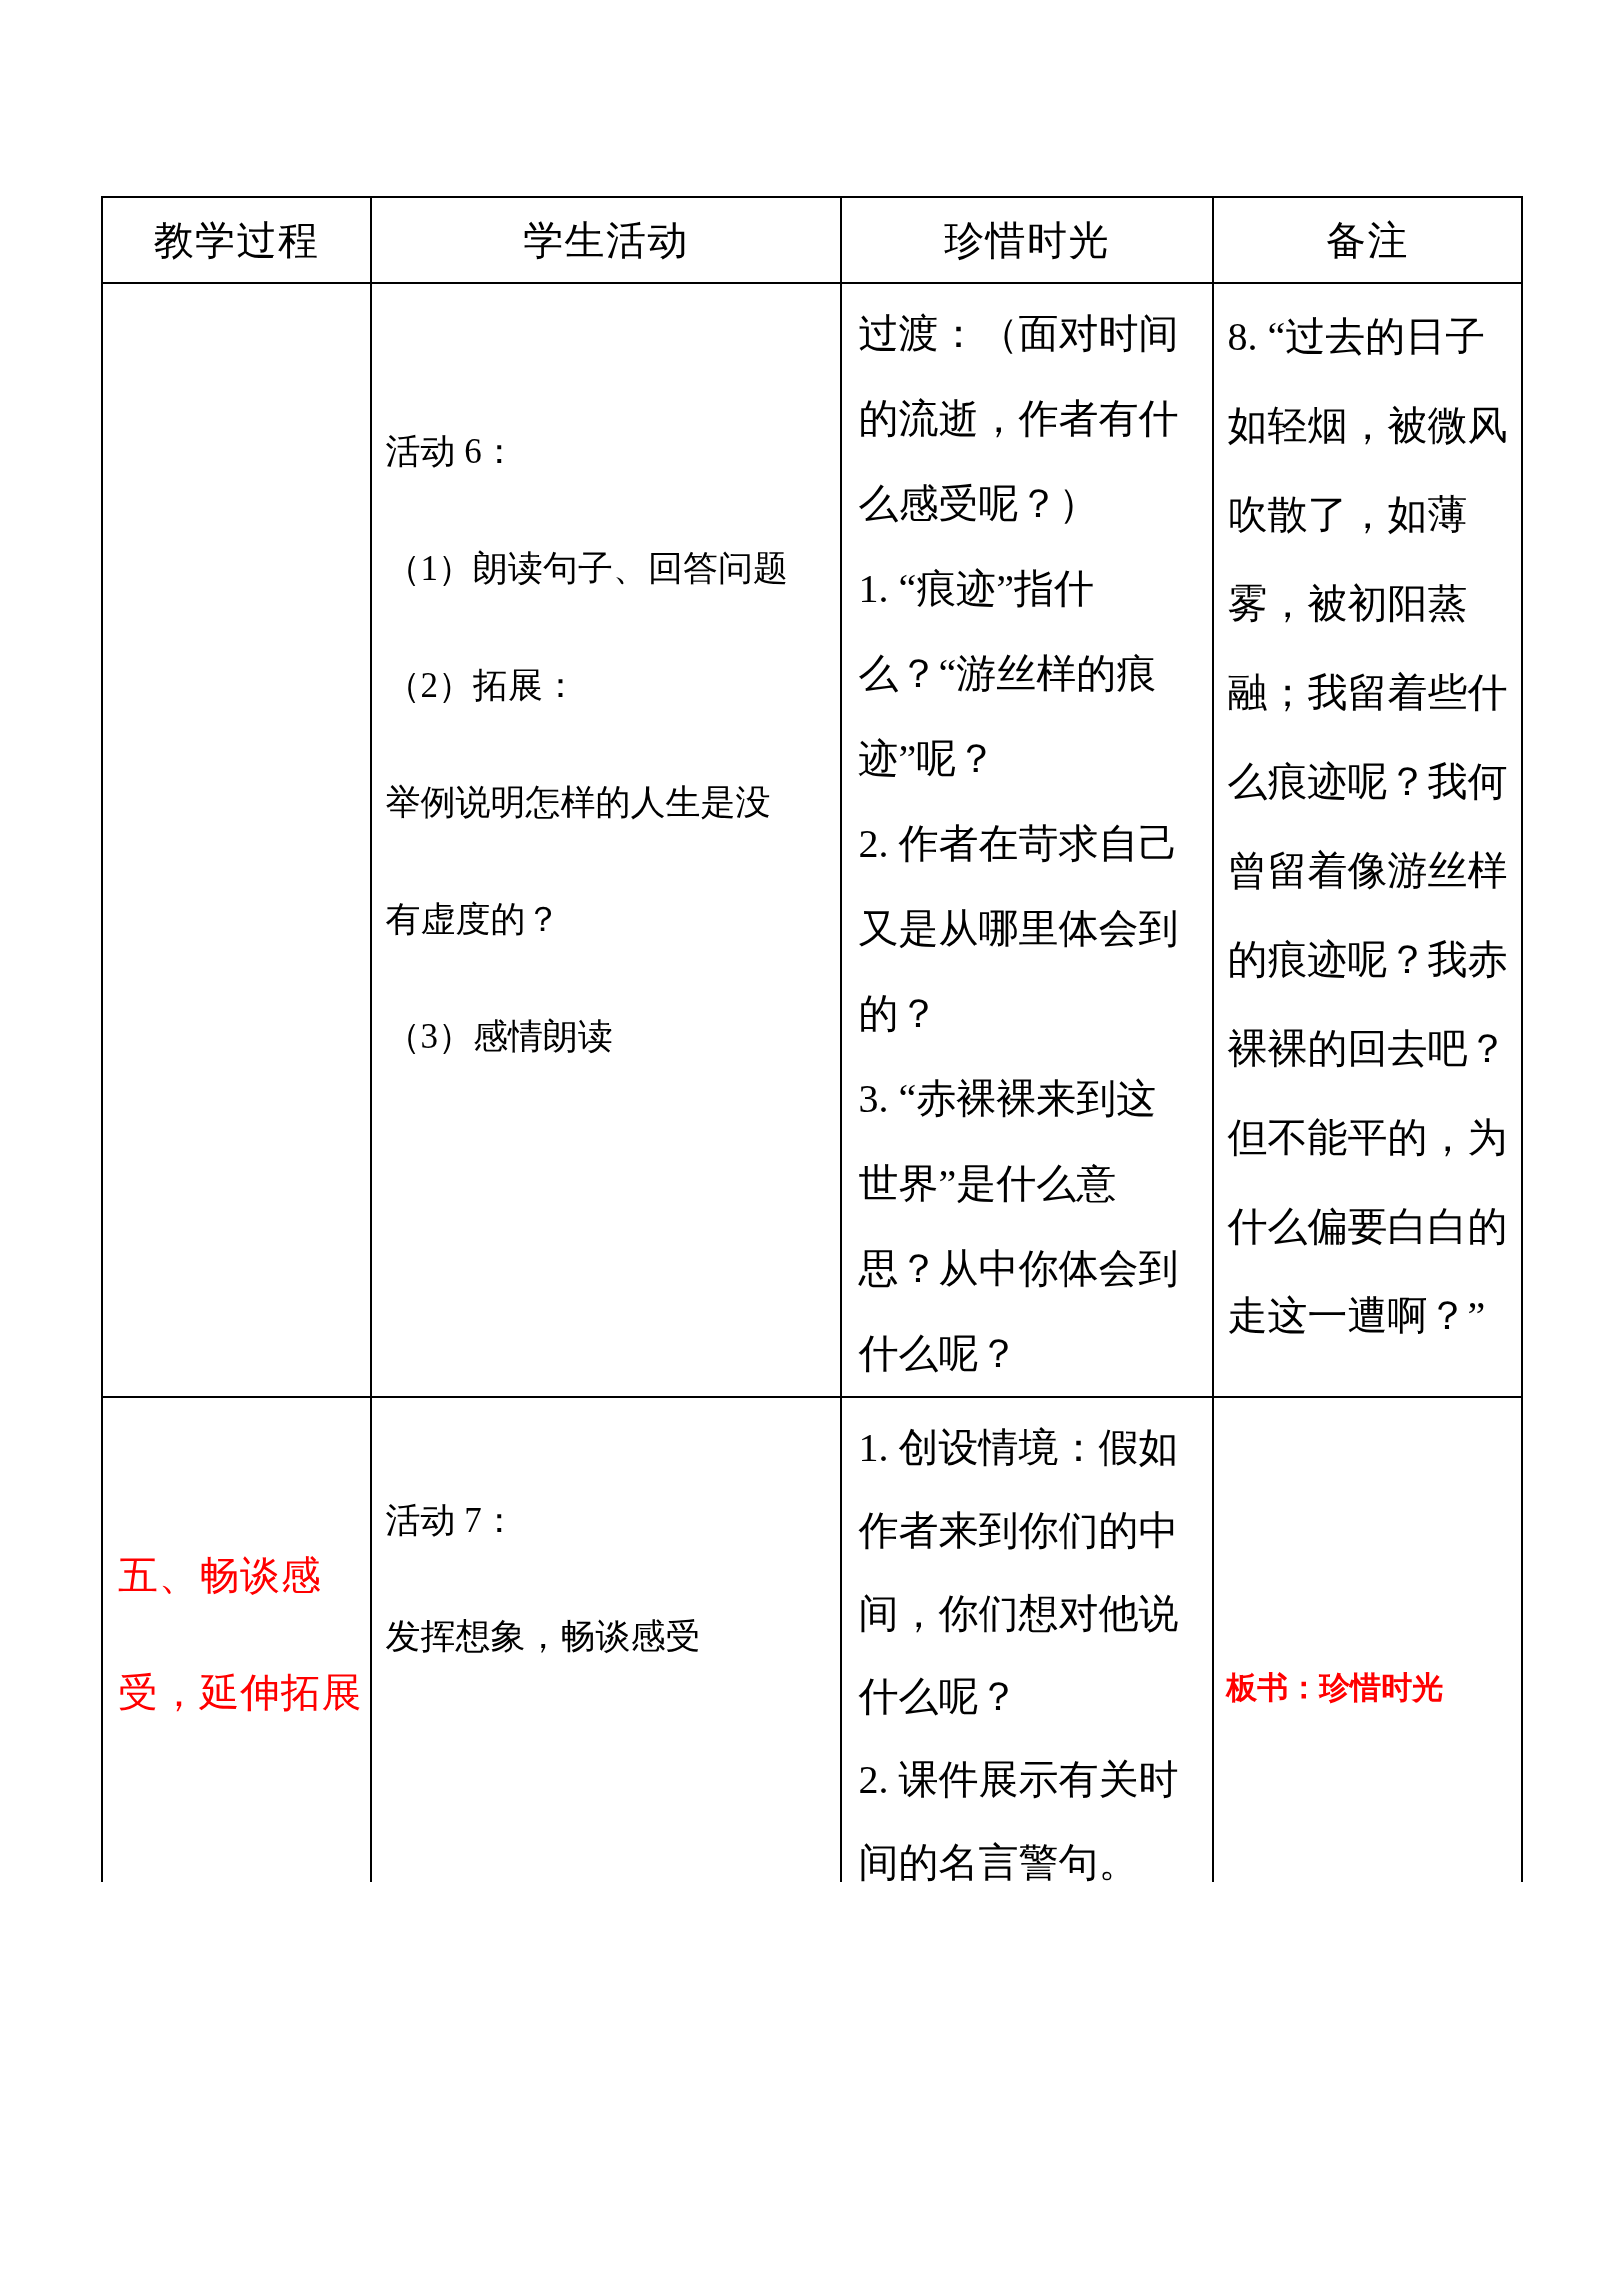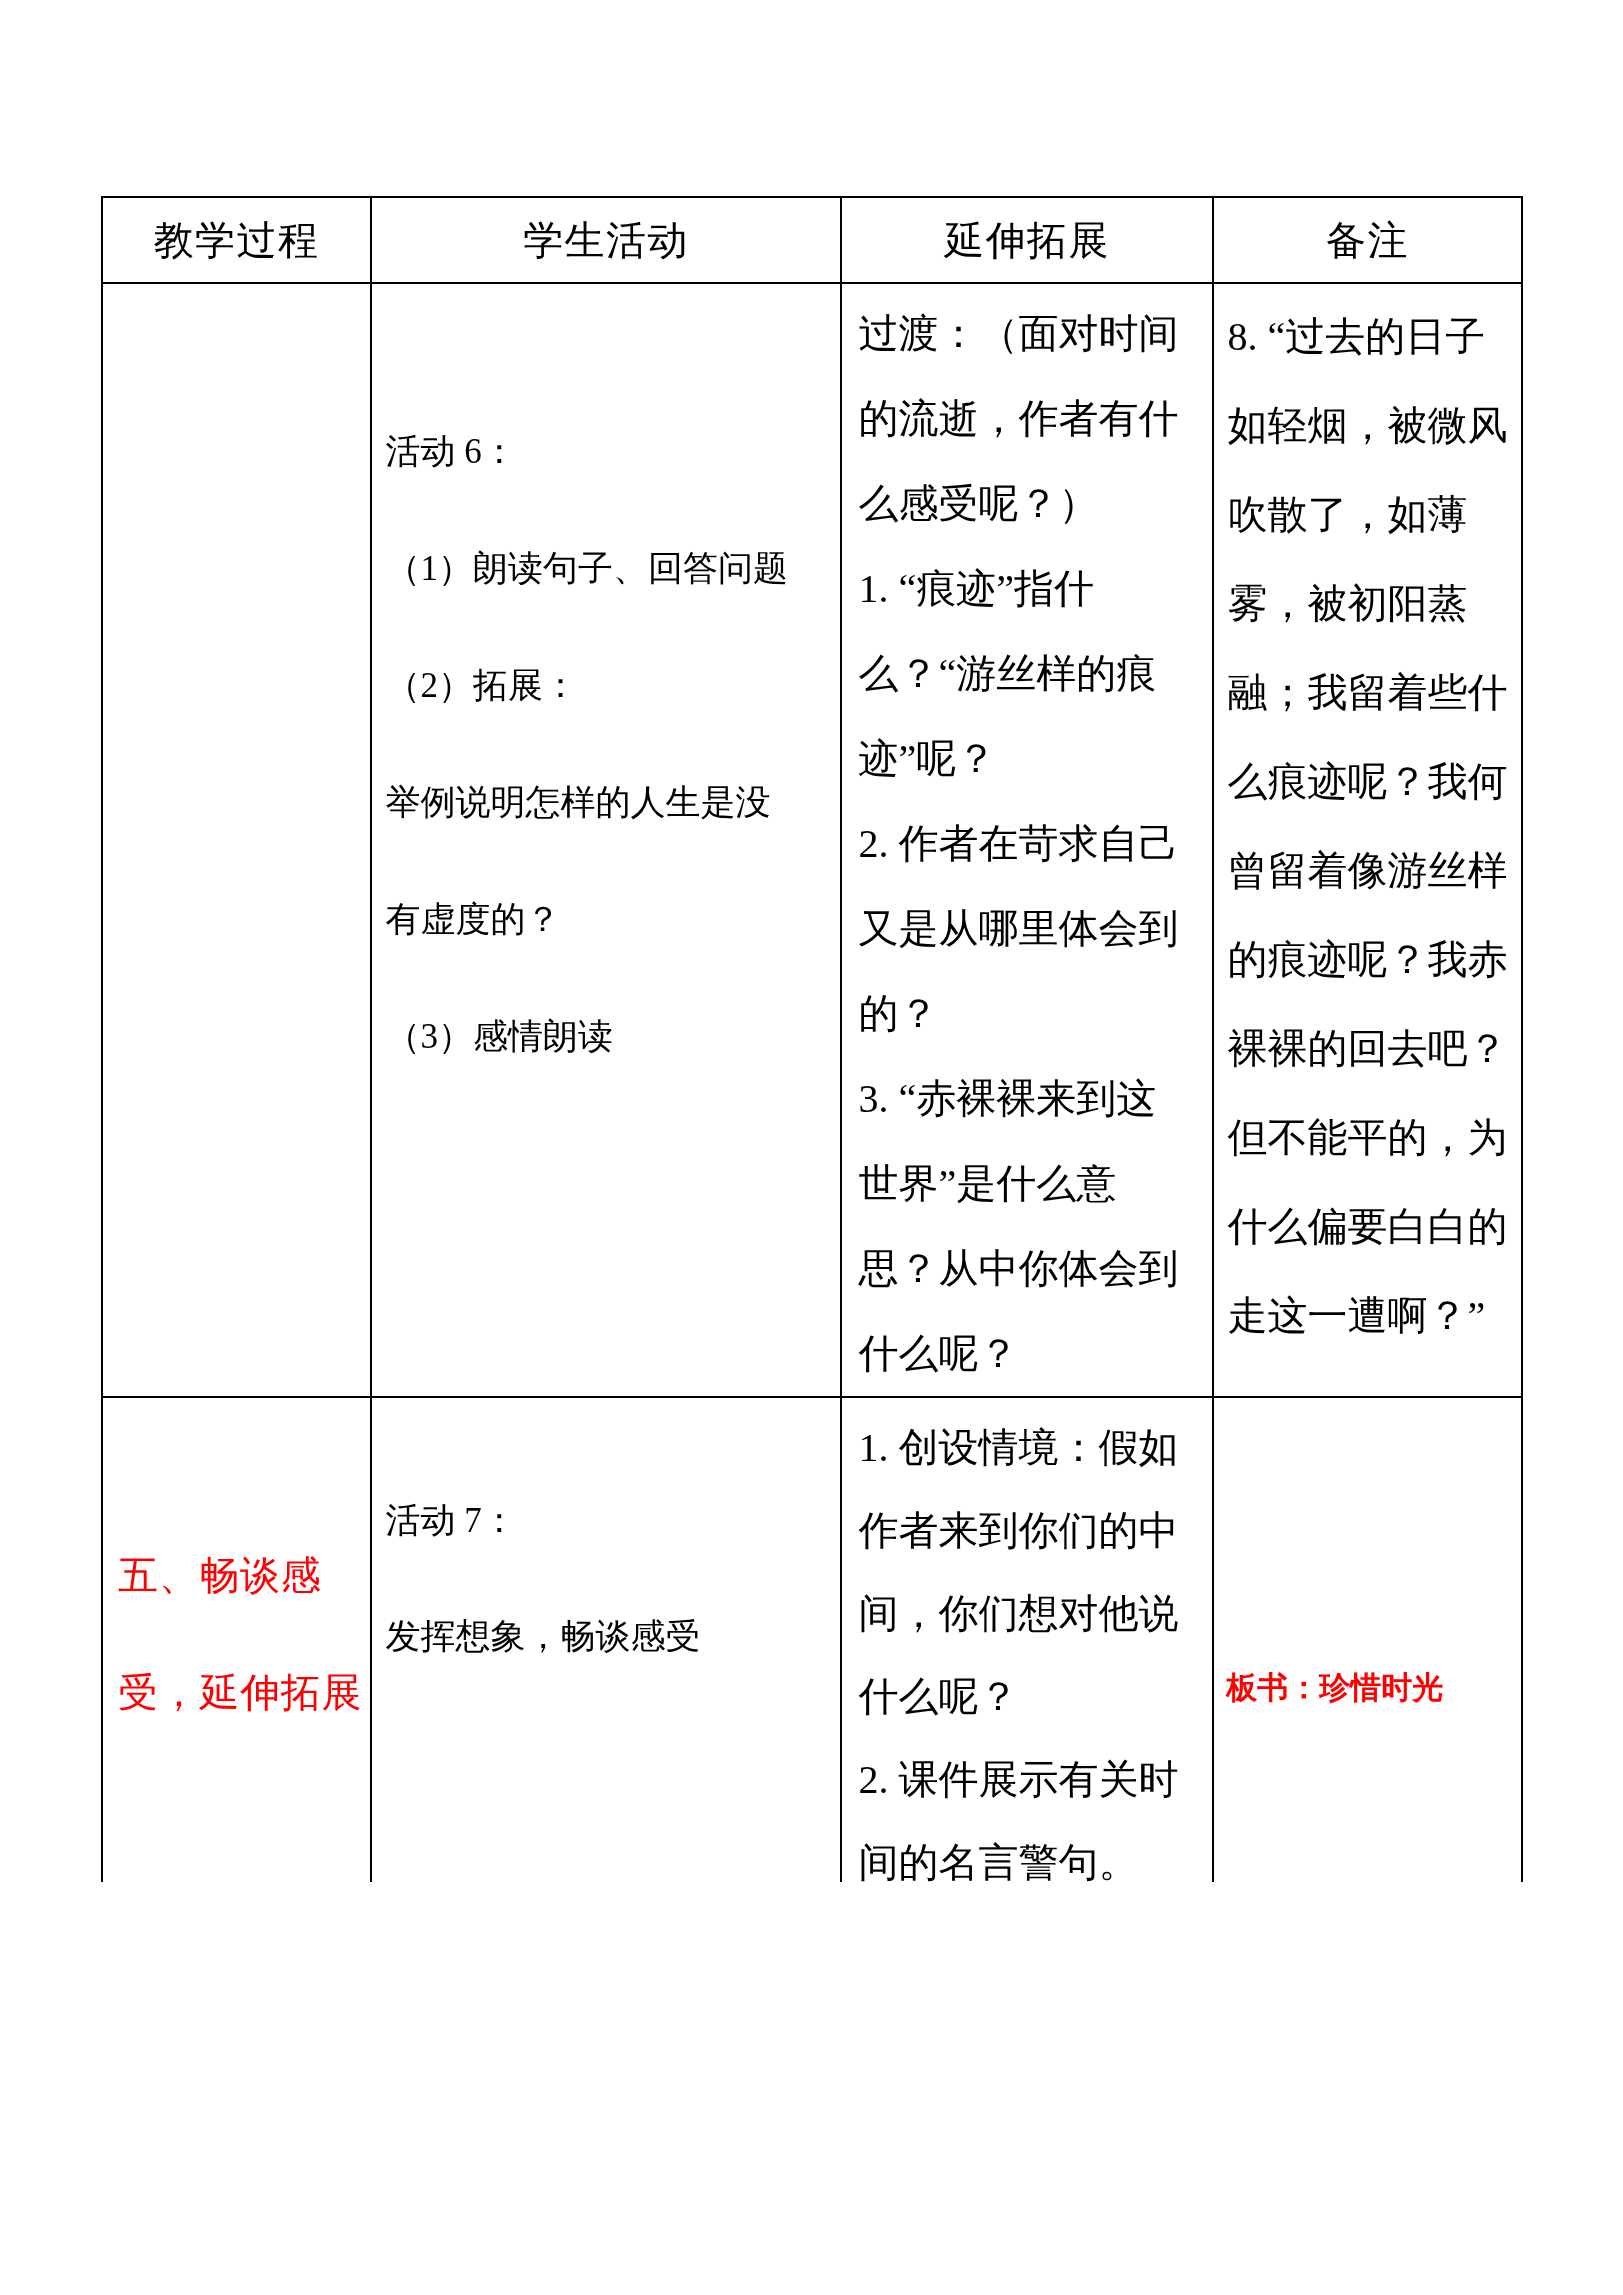--- a/index.html
+++ b/index.html
@@ -103,21 +103,21 @@
     <colgroup>
       <col class="c1">
       <col class="c2">
       <col class="c3">
       <col class="c4">
     </colgroup>
     <thead>
       <tr class="header-row">
         <th class="header-cell">教学过程</th>
         <th class="header-cell">学生活动</th>
-        <th class="header-cell">延伸拓展</th>
+        <th class="header-cell">珍惜时光</th>
         <th class="header-cell">备注</th>
       </tr>
     </thead>
     <tbody>
       <tr class="row-1">
         <td class="r1c1"></td>
         <td class="r1c2">活动 6：
 （1）朗读句子、回答问题
 （2）拓展：
 举例说明怎样的人生是没

